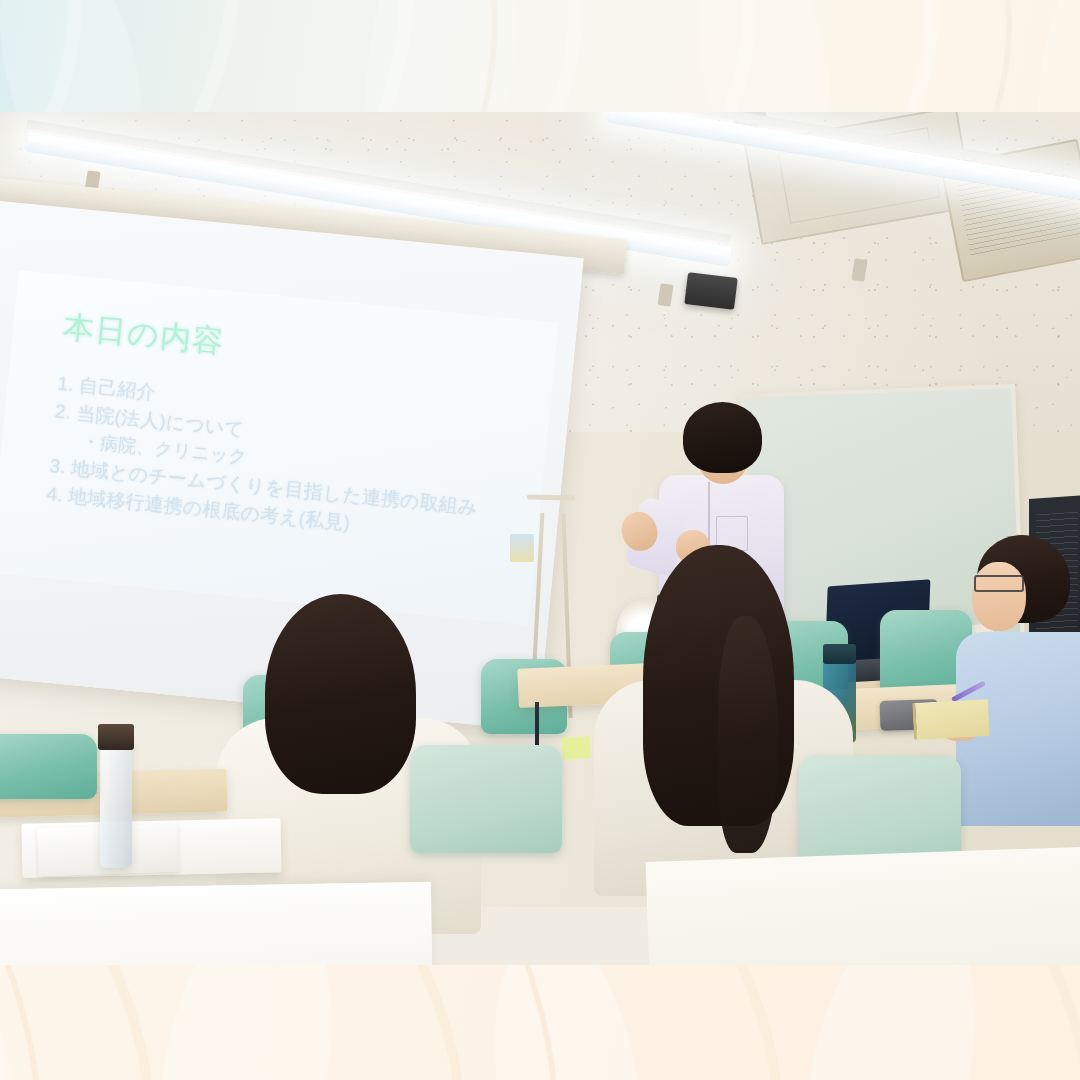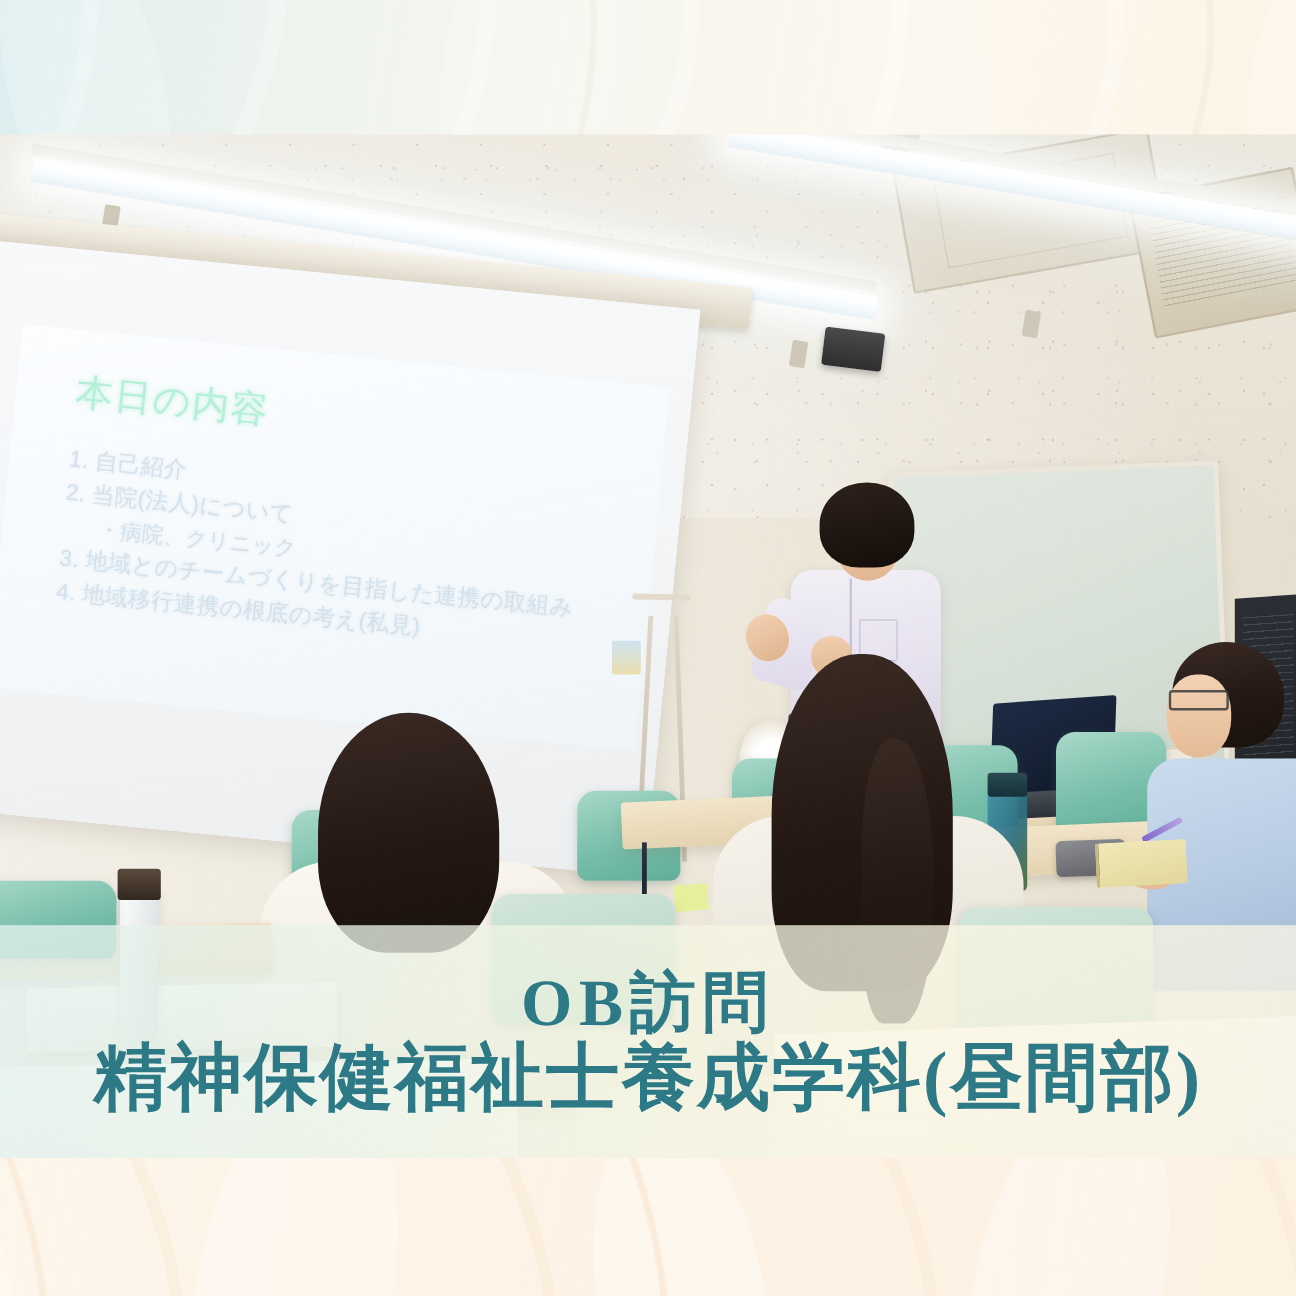--- a/index.html
+++ b/index.html
@@ -500,24 +500,20 @@
         <ellipse cx="950" cy="58" rx="50" ry="104" transform="rotate(13 950 58)"></ellipse>
       </g>
       <g fill="none" stroke="#e8e2d0" stroke-width="4" opacity="0.5">
         <path d="M95 150 C 120 90, 130 45, 125 0"></path>
         <path d="M480 155 C 505 95, 512 45, 505 -5"></path>
         <path d="M845 150 C 872 92, 880 45, 872 0"></path>
       </g>
     </svg>
   </div>
 
-  <div class="title-overlay">
-    <div class="title-line1">OB訪問</div>
-    <div class="title-line2">精神保健福祉士養成学科(昼間部)</div>
-  </div>
 
   <div class="band bottom">
     <svg class="leafpat" viewBox="0 0 1080 150" preserveAspectRatio="none">
       <g fill="#ffffff" opacity="0.62">
         <ellipse cx="110" cy="100" rx="52" ry="118" transform="rotate(-12 110 100)"></ellipse>
         <ellipse cx="330" cy="92" rx="58" ry="126" transform="rotate(10 330 92)"></ellipse>
         <ellipse cx="560" cy="104" rx="50" ry="116" transform="rotate(-9 560 104)"></ellipse>
         <ellipse cx="790" cy="95" rx="56" ry="124" transform="rotate(12 790 95)"></ellipse>
         <ellipse cx="1000" cy="100" rx="52" ry="118" transform="rotate(-10 1000 100)"></ellipse>
       </g>

